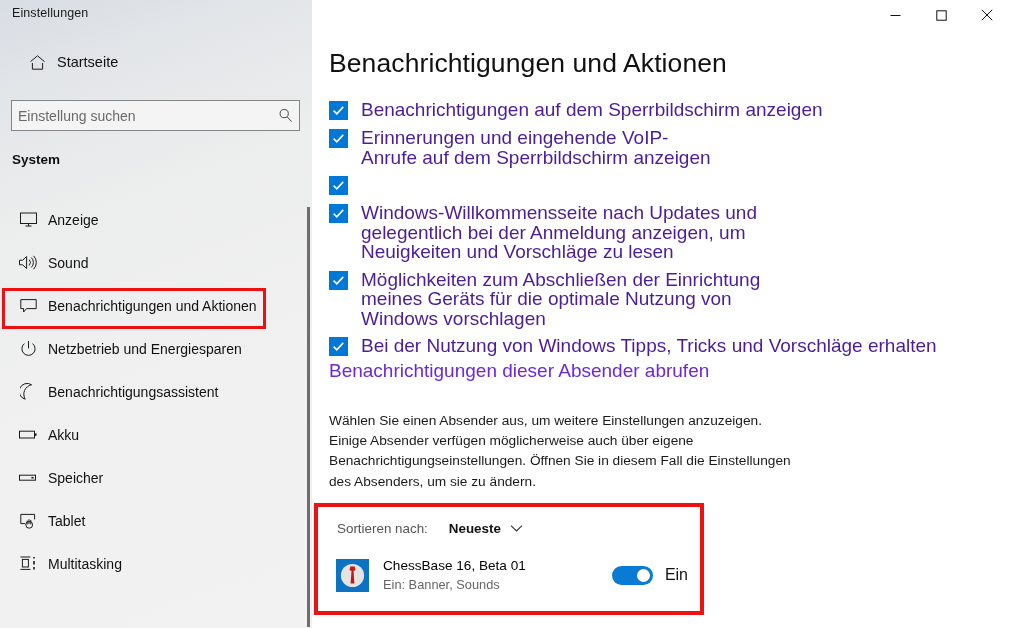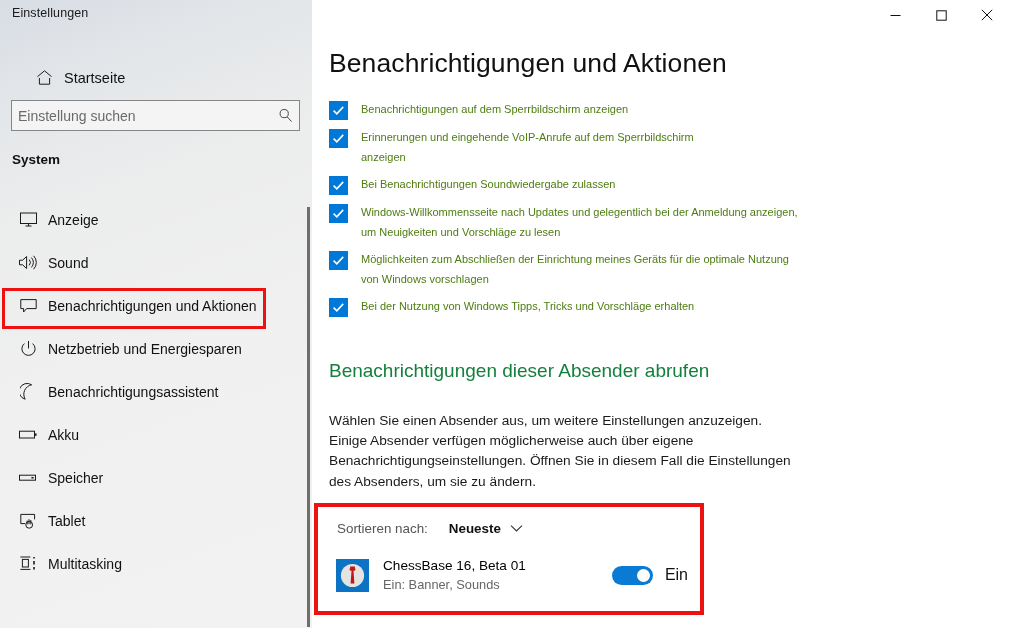--- a/index.html
+++ b/index.html
@@ -26,23 +26,23 @@
   }
   .win-title {
     position: absolute;
     left: 12px; top: 6px;
     font-size: 12.5px;
     color: #1a1a1a;
     letter-spacing: .1px;
   }
   .home-row {
     position: absolute;
-    left: 16px; top: 54px;
+    left: 9px; top: 54px;
     width: 312px; height: 32px;
-    display: flex; align-items: flex-end;
+    display: flex; align-items: flex-start;
   }
   .home-icon {
     width: 36px; margin-left: 10px;
     display: flex; align-items: center; justify-content: center;
     color: #1b1b1b;
   }
   .home-label {
     font-size: 14.5px; color: #111; margin-left: 2px;
   }
   .search-wrap {
@@ -139,31 +139,31 @@
   .cb {
     flex: 0 0 19px;
     width: 19px; height: 19px;
     background: #0078d7;
     margin-top: 1px;
     position: relative;
   }
   .cb svg { position: absolute; left: 2px; top: 2px; }
   .check-label {
     margin-left: 13px;
-    font-size: 11px;
-    color: #4d7c0f;
+    font-size: 19px;
+    color: #4c1d95;
     line-height: 19.5px;
   }
 
   h2.section-title {
     position: absolute;
     left: 17px; top: 360px;
     font-size: 19px;
     font-weight: normal;
-    color: #15803d;
+    color: #6d28d9;
   }
   .section-desc {
     position: absolute;
     left: 17px; top: 411px;
     width: 470px;
     font-size: 13.7px;
     color: #1a1a1a;
     line-height: 20.2px;
   }
 
@@ -382,21 +382,20 @@
         </span>
         <span class="check-label" style="max-width:350px">Erinnerungen und eingehende VoIP-Anrufe auf dem Sperrbildschirm anzeigen</span>
       </div>
 
       <div class="check-row">
         <span class="cb">
           <svg width="15" height="15" viewBox="0 0 15 15" fill="none" stroke="#ffffff" stroke-width="1.6">
             <path d="M2.6 7.6 L5.8 10.8 L12.2 3.9"></path>
           </svg>
         </span>
-        <span class="check-label">Bei Benachrichtigungen Soundwiedergabe zulassen</span>
       </div>
 
       <div class="check-row">
         <span class="cb">
           <svg width="15" height="15" viewBox="0 0 15 15" fill="none" stroke="#ffffff" stroke-width="1.6">
             <path d="M2.6 7.6 L5.8 10.8 L12.2 3.9"></path>
           </svg>
         </span>
         <span class="check-label" style="max-width:452px">Windows-Willkommensseite nach Updates und gelegentlich bei der Anmeldung anzeigen, um Neuigkeiten und Vorschläge zu lesen</span>
       </div>

